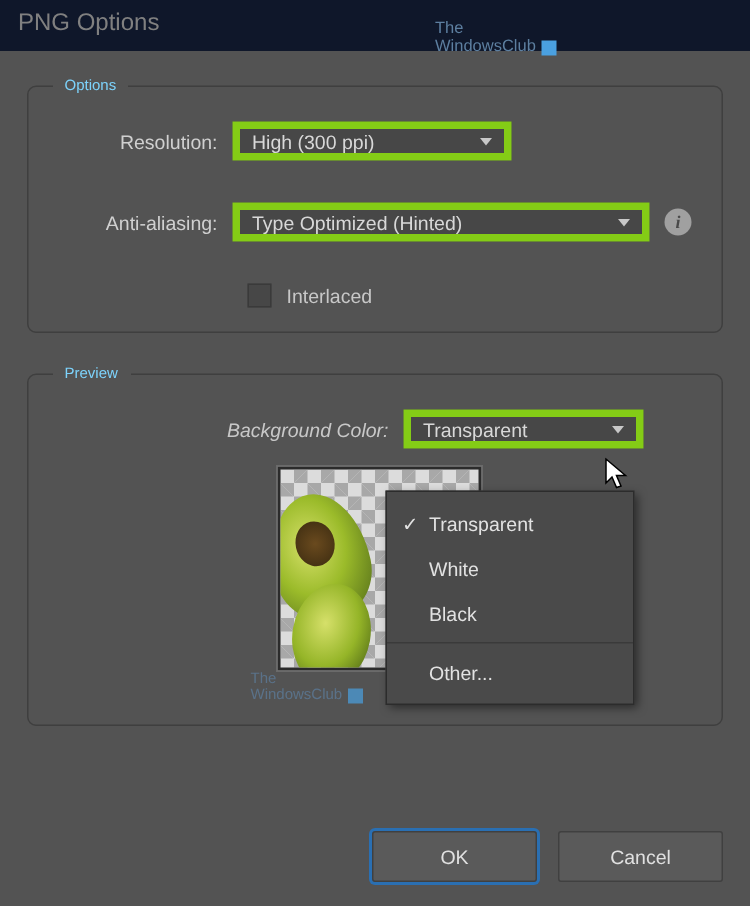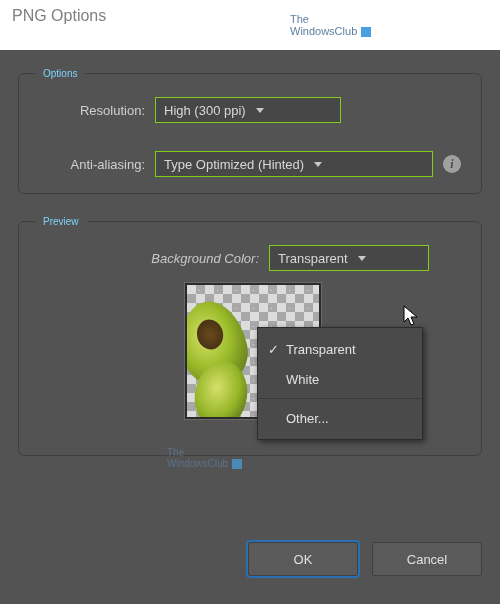--- a/index.html
+++ b/index.html
@@ -7,22 +7,22 @@
       width: 500px;
       height: 604px;
       background: #535353;
       font-family: "Segoe UI", Tahoma, sans-serif;
       font-size: 13px;
       color: #c8c8c8;
       position: relative;
       overflow: hidden;
     }
     .titlebar {
-      background: #ffffff;
-      height: 50px;
+      background: #0f172a;
+      height: 34px;
       padding: 7px 12px;
       color: #808080;
       font-size: 16px;
     }
     .content {
       padding: 18px 18px 12px 18px;
     }
     fieldset {
       border: 1px solid #3f3f3f;
       border-radius: 6px;
@@ -42,25 +42,25 @@
     }
     .row:last-child { margin-bottom: 0; }
     .lbl {
       text-align: right;
       width: 120px;
       padding-right: 10px;
       color: #d0d0d0;
     }
     .select {
       background: #474747;
-      border: 1px solid #84cc16;
+      border: 5px solid #84cc16;
       height: 26px;
       display: flex;
       align-items: center;
-      justify-content: flex-start;
+      justify-content: space-between;
       padding: 0 8px;
       color: #d8d8d8;
       cursor: pointer;
       position: relative;
     }
     .select .caret {
       width: 0; height: 0;
       border-left: 4px solid transparent;
       border-right: 4px solid transparent;
       border-top: 5px solid #c8c8c8;
@@ -174,21 +174,21 @@
     }
     .dd-check { width: 18px; display:inline-block; }
     .dd-sep {
       height:1px;
       background:#3a3a3a;
       margin: 4px 0;
     }
     .btnbar {
       position:absolute;
       right: 18px;
-      bottom: 28px;
+      bottom: 16px;
       display:flex;
       gap: 14px;
     }
     .btn {
       width: 110px;
       height: 34px;
       background:#5a5a5a;
       border:1px solid #404040;
       color:#e0e0e0;
       display:flex;
@@ -245,20 +245,24 @@
 
     <div class="row">
       <div class="lbl">Anti-aliasing:</div>
       <div class="select aa">
         <span>Type Optimized (Hinted)</span>
         <span class="caret"></span>
       </div>
       <div class="info-icon">i</div>
     </div>
 
+    <div class="checkbox-row">
+      <div class="checkbox"></div>
+      <span>Interlaced</span>
+    </div>
   </fieldset>
 
   <fieldset class="preview-fs">
     <legend>Preview</legend>
 
     <div class="bgcolor-row">
       <div class="bgcolor-lbl">Background Color:</div>
       <div class="select bgcolor">
         <span>Transparent</span>
         <span class="caret"></span>
@@ -277,20 +281,24 @@
 
 <div class="dropdown-menu">
   <div class="dd-item">
     <span class="dd-check">✓</span>
     <span>Transparent</span>
   </div>
   <div class="dd-item">
     <span class="dd-check"></span>
     <span>White</span>
   </div>
+  <div class="dd-item">
+    <span class="dd-check"></span>
+    <span>Black</span>
+  </div>
   <div class="dd-sep"></div>
   <div class="dd-item">
     <span class="dd-check"></span>
     <span>Other...</span>
   </div>
 </div>
 
 <div class="btnbar">
   <div class="btn primary">
     <span>OK</span>

